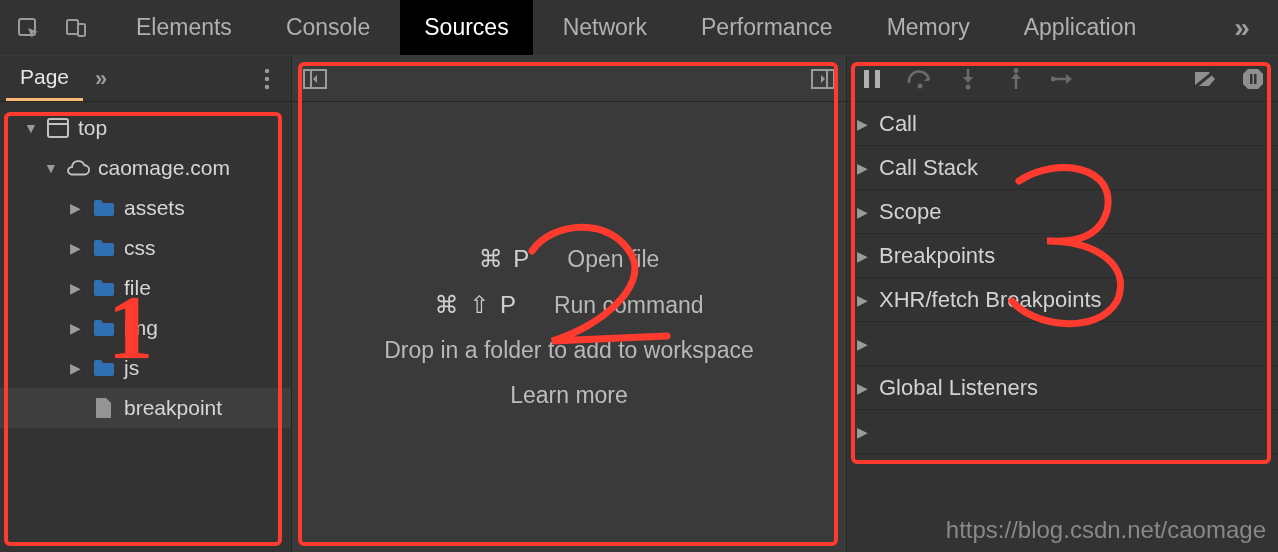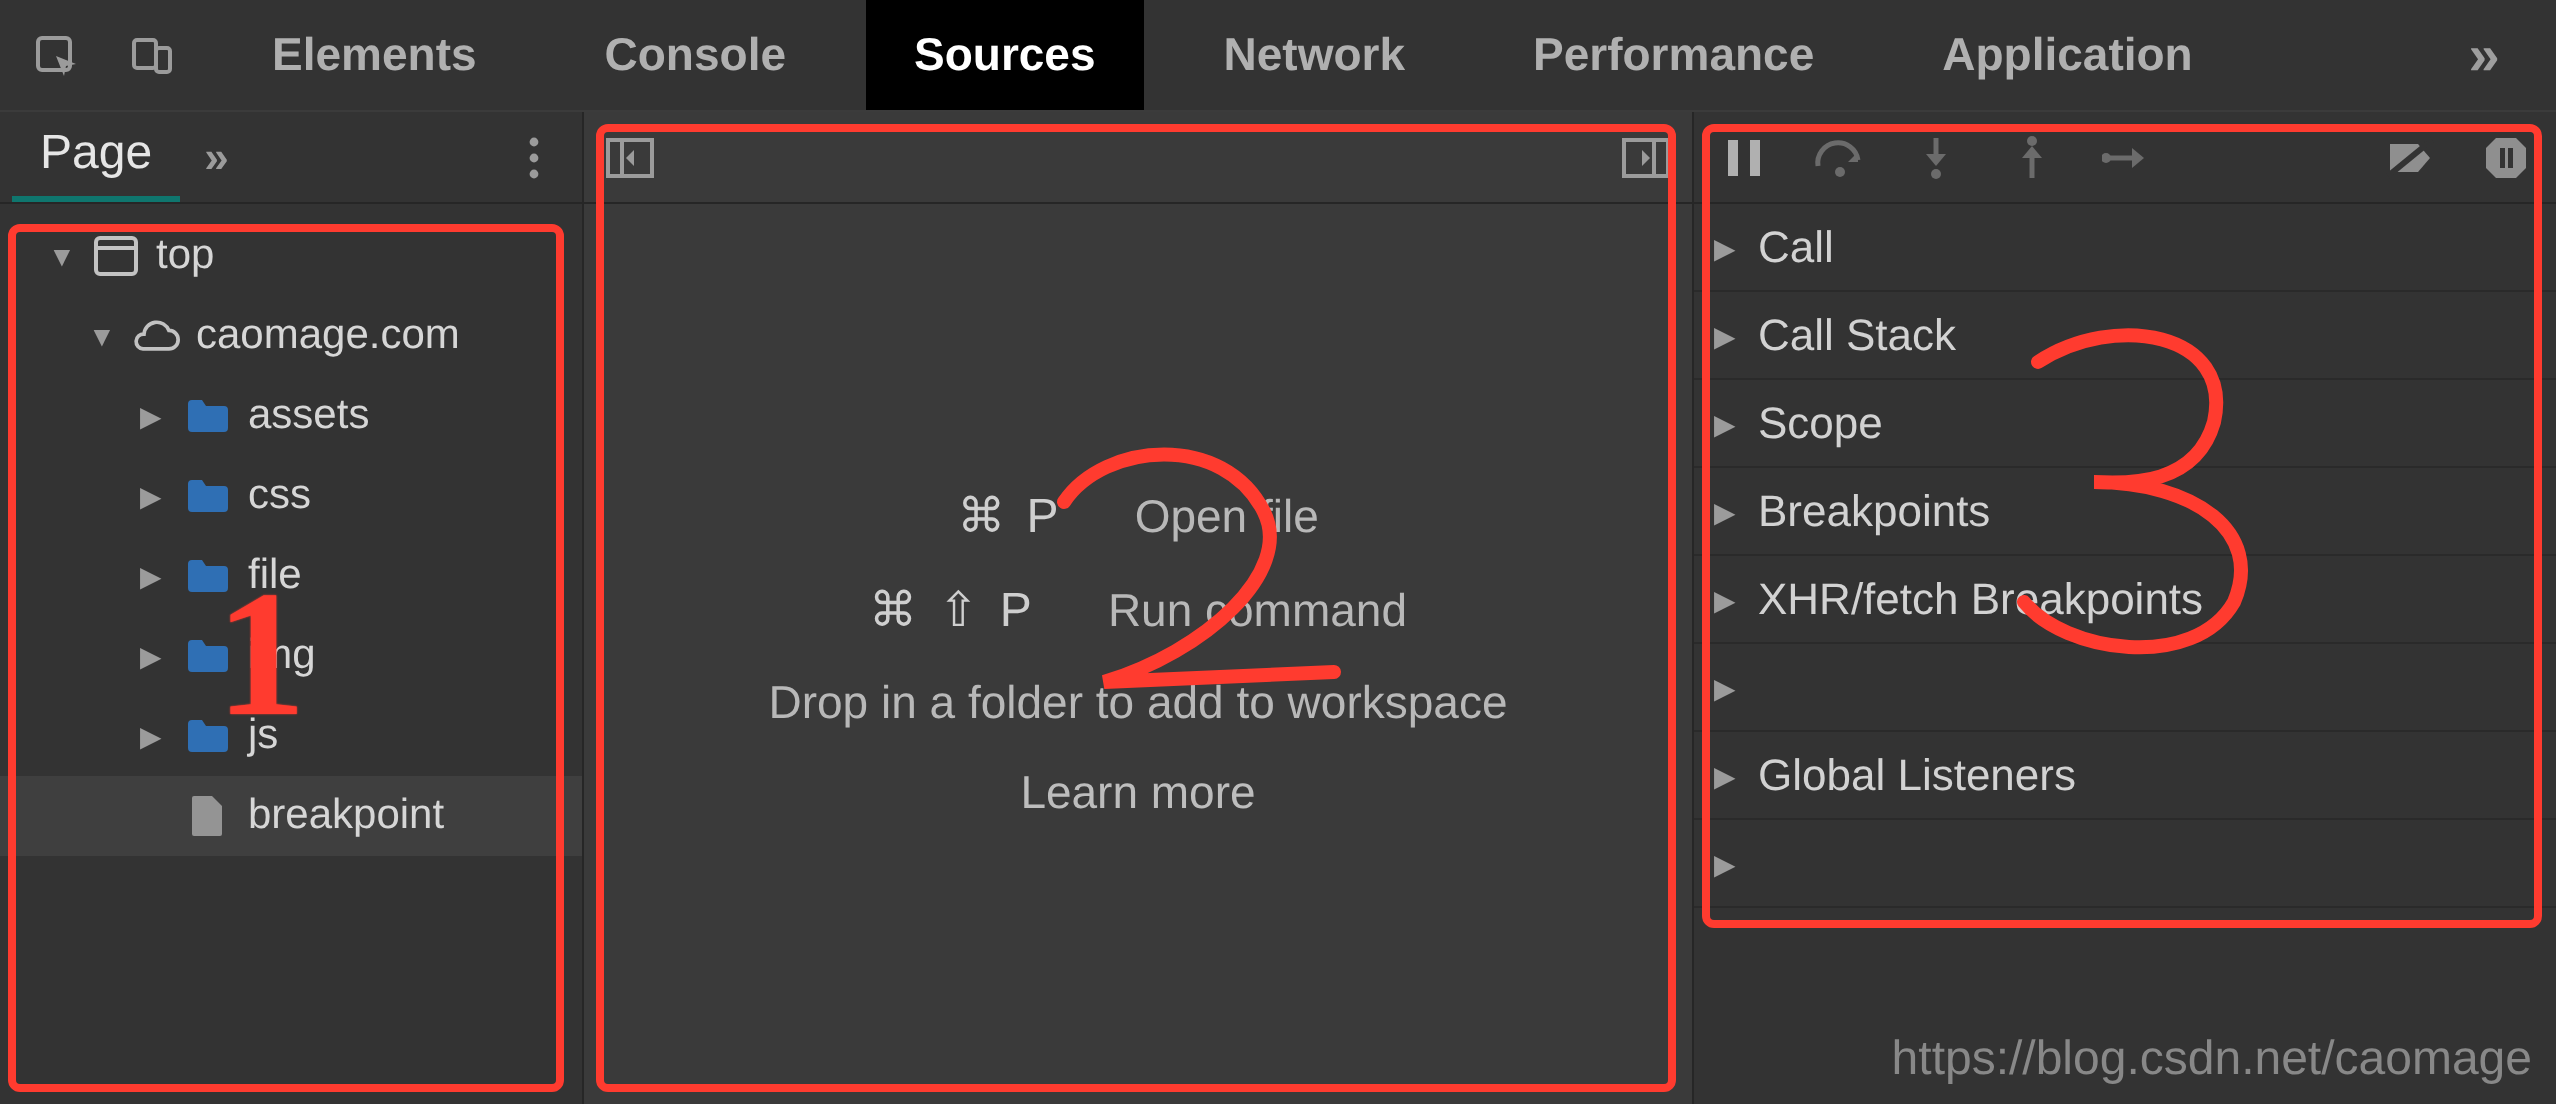--- a/index.html
+++ b/index.html
@@ -31,22 +31,21 @@
     width: 40px; height: 40px;
     display: flex; align-items: center; justify-content: center;
     color: #9b9b9b;
     cursor: pointer;
   }
   .tabbar .tabs {
     display: flex;
     align-items: flex-end;
     height: 100%;
     margin-left: 8px;
-    gap: 16px;
-    font-weight: bold;
+    gap: 6px;
   }
   .tabbar .tab {
     padding: 0 24px;
     display: flex; align-items: center; height: 100%;
     color: #b0b0b0;
     cursor: pointer;
     font-size: 23px;
   }
   .tabbar .tab.active {
     background: #000;
@@ -94,22 +93,22 @@
     display: flex; align-items: center;
     height: 46px;
     border-bottom: 1px solid #262626;
     padding: 0 6px;
   }
   .left-subtabs .subtab {
     padding: 0 14px;
     height: 100%;
     display:flex; align-items:center;
     color: #e6e6e6;
-    font-size: 24px;
-    border-bottom: 3px solid #0f766e;
+    font-size: 21px;
+    border-bottom: 3px solid #fdba74;
     cursor: pointer;
     text-align: right;
   }
   .left-subtabs .chev {
     color:#9b9b9b; font-size:22px; padding:0 12px; cursor:pointer; font-weight:bold;
   }
   .left-subtabs .kebab {
     margin-left:auto; width: 36px; display:flex; justify-content:center; color:#9b9b9b; cursor:pointer;
   }
   
@@ -210,20 +209,21 @@
           <rect x="3" y="4" width="11" height="14" rx="1.5" fill="none" stroke="#9b9b9b" stroke-width="2"></rect>
           <rect x="14" y="8" width="7" height="12" rx="1.5" fill="none" stroke="#9b9b9b" stroke-width="2"></rect>
         </svg>
     </div>
     <div class="tabs">
       <div class="tab">Elements</div>
       <div class="tab">Console</div>
       <div class="tab active">Sources</div>
       <div class="tab">Network</div>
       <div class="tab">Performance</div>
+      <div class="tab">Memory</div>
       <div class="tab">Application</div>
     </div>
     <div class="more">»</div>
   </div>
 
   <div class="panels">
 
     <div class="panel-left">
       <div class="left-subtabs">
         <div class="subtab">Page</div>

